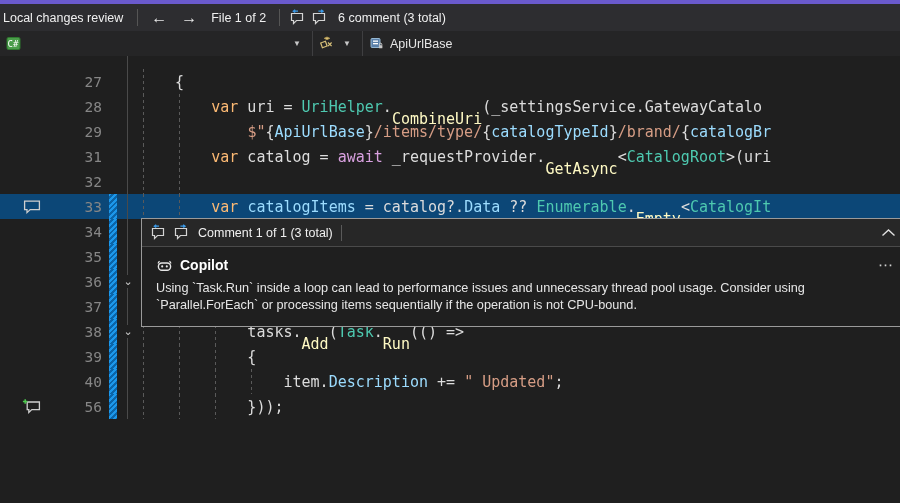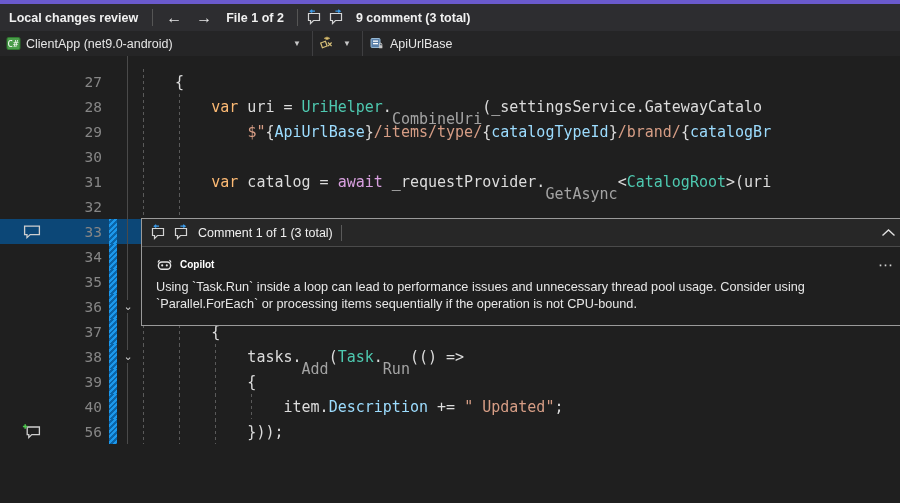--- a/index.html
+++ b/index.html
@@ -10,21 +10,21 @@
     overflow: hidden;
   }
   #app { position: relative; width: 900px; height: 503px; overflow: hidden; background:#1f1f1f; }
 
   
   .accent-bar { height: 4px; width: 100%; background: #6a5acd; }
 
   
   .review-bar {
     height: 27px; background: #2d2d30; display: flex; align-items: center;
-    color: #f0f0f0; font-size: 12.5px; padding-left: 7px; white-space: nowrap; font-weight: bold;
+    color: #f0f0f0; font-size: 12.5px; padding-left: 1px; white-space: nowrap;
   }
   .review-title { padding: 0 8px 0 2px; }
   .vsep { width: 1px; height: 17px; background: #555; margin: 0 6px; }
   .nav-arrow {
     color: #e8e8e8; font-size: 16px; padding: 0 7px; line-height: 1;
     display:flex; align-items:center; height: 22px;
   }
   .file-count { padding: 0 7px; }
   .cmt-nav-icon { width: 22px; height: 22px; display:flex; align-items:center; justify-content:center; }
   .comment-count { padding: 0 8px; }
@@ -68,40 +68,40 @@
   .code .txt { position: relative; z-index: 2; }
 
   
   .guide { position: absolute; top: 0; height: 25px; width: 1px; z-index:1;
     background: repeating-linear-gradient(to bottom,#5a5a5a 0 3px,transparent 3px 6px); }
 
   
   .kw   { color: #fdba74; }
   .ctrl { color: #d8a0df; }
   .type { color: #4ec9b0; }
-  .fn   { color: #a3a3a3; margin-top: 24px; }
+  .fn   { color: #fef9c3; margin-top: 24px; }
   .str  { color: #d69d85; }
   .var  { color: #9cdcfe; }
   .pun  { color: #dcdcdc; }
 
   
   .popup {
     position: absolute; left: 141px; top: 218px; width: 768px;
     background: #ec4899; border: 1px solid #9a9a9a; z-index: 50;
   }
   .popup-head {
     height: 28px; display: flex; align-items: center; padding-left: 8px;
     border-bottom: 1px solid #4a4a4a; background: #272727; color: #f0f0f0; font-size: 12.5px;
   }
   .popup-head .hsep { width:1px; height:16px; background:#5a5a5a; margin: 0 8px 0 8px; }
   .popup-title { padding-left: 8px; }
   .collapse-btn { margin-left: auto; padding: 0 12px; color: #e0e0e0; display:flex; align-items:center; }
   .popup-body { padding: 10px 14px 12px 14px; background:#1f1f1f; }
   .author-row { display: flex; align-items: center; }
-  .author-name { color: #ffffff; font-size: 10px; font-weight: bold; margin-left: 7px; }
+  .author-name { color: #ffffff; font-size: 14px; font-weight: bold; margin-left: 7px; }
   .more-btn { margin-left: auto; color: #d0d0d0; font-size: 15px; letter-spacing: 1px; line-height: 10px; }
   .cmt-text { color: #e6e6e6; font-size: 12.7px; line-height: 17px; margin-top: 7px; max-width: 655px; }
 </style>
 </head>
 <body>
 
 <div id="app">
 
   <div class="accent-bar"></div>
 
@@ -117,32 +117,31 @@
         <path d="M2.5 4.5h11v7h-6l-3 3v-3h-2z" fill="none" stroke="#d4d4d4" stroke-width="1.2"></path>
         <path d="M9 2.2H4.6M6.2 0.8 4.3 2.2l1.9 1.4" fill="none" stroke="#3b9ae8" stroke-width="1.3"></path>
       </svg>
     </span>
     <span class="cmt-nav-icon">
       <svg width="17" height="17" viewBox="0 0 17 17">
         <path d="M2.5 4.5h11v7h-6l-3 3v-3h-2z" fill="none" stroke="#d4d4d4" stroke-width="1.2"></path>
         <path d="M7.4 2.2h4.4M10.2 0.8l1.9 1.4-1.9 1.4" fill="none" stroke="#3b9ae8" stroke-width="1.3"></path>
       </svg>
     </span>
-    <span class="comment-count">9 comment (3 total)</span>
+    <span class="comment-count">6 comment (3 total)</span>
   </div>
 
   <div class="nav-bar">
     <div class="nav-seg proj">
       <span class="ico">
         <svg width="15" height="15" viewBox="0 0 15 15">
           <rect x="1" y="1.5" width="13" height="12" rx="1.5" fill="#4a9d4a" stroke="#2f7a2f"></rect>
           <text x="7" y="11" font-size="9" fill="#ffffff" text-anchor="middle" font-family="DejaVu Sans Mono, monospace">C#</text>
         </svg>
       </span>
-      <span class="nav-label">ClientApp (net9.0-android)</span>
       <span class="caret">▼</span>
     </div>
     <div class="nav-seg member">
       <span class="ico">
         <svg width="16" height="15" viewBox="0 0 16 15">
           <path d="M5.2 2.3 8 1l2.8 1.3-2.8 1.4z" fill="#d7c07a" stroke="#b59a52" stroke-width="0.8"></path>
           <rect x="2.4" y="6" width="5" height="5" transform="rotate(-20 4.9 8.5)" fill="none" stroke="#d7c07a" stroke-width="1.2"></rect>
           <path d="M9 6.5l3.6 3.6M12.6 6.5 9 10.1" stroke="#d7c07a" stroke-width="1.2"></path>
         </svg>
       </span>
@@ -192,29 +191,20 @@
           <div class="code"><span class="guide" style="left: 4px;"></span><span class="guide" style="left: 40.12px;"></span><span class="txt pun">        </span><span class="txt kw">var</span><span class="txt pun"> uri = </span><span class="txt type">UriHelper</span><span class="txt pun">.</span><span class="txt fn">CombineUri</span><span class="txt pun">(_settingsService.GatewayCatalo</span></div>
         </div>
         <div class="row">
           <div class="gutter-glyph"></div>
           <div class="lineno">29</div>
           <div class="changebar"></div>
           <div class="foldcol">
             <span class="foldline"></span>
           </div>
           <div class="code"><span class="guide" style="left: 4px;"></span><span class="guide" style="left: 40.12px;"></span><span class="txt pun">            </span><span class="txt str">$"</span><span class="txt pun">{</span><span class="txt var">ApiUrlBase</span><span class="txt pun">}</span><span class="txt str">/items/type/</span><span class="txt pun">{</span><span class="txt var">catalogTypeId</span><span class="txt pun">}</span><span class="txt str">/brand/</span><span class="txt pun">{</span><span class="txt var">catalogBr</span></div>
-        </div>
-        <div class="row">
-          <div class="gutter-glyph"></div>
-          <div class="lineno">30</div>
-          <div class="changebar"></div>
-          <div class="foldcol">
-            <span class="foldline"></span>
-          </div>
-          <div class="code"><span class="guide" style="left: 4px;"></span><span class="guide" style="left: 40.12px;"></span></div>
         </div>
         <div class="row">
           <div class="gutter-glyph"></div>
           <div class="lineno">31</div>
           <div class="changebar"></div>
           <div class="foldcol">
             <span class="foldline"></span>
           </div>
           <div class="code"><span class="guide" style="left: 4px;"></span><span class="guide" style="left: 40.12px;"></span><span class="txt pun">        </span><span class="txt kw">var</span><span class="txt pun"> catalog = </span><span class="txt ctrl">await</span><span class="txt pun"> _requestProvider.</span><span class="txt fn">GetAsync</span><span class="txt pun">&lt;</span><span class="txt type">CatalogRoot</span><span class="txt pun">&gt;(uri</span></div>
         </div>

